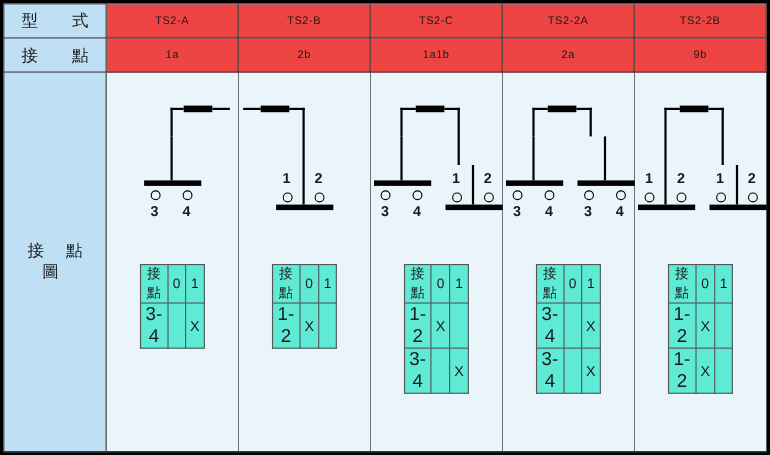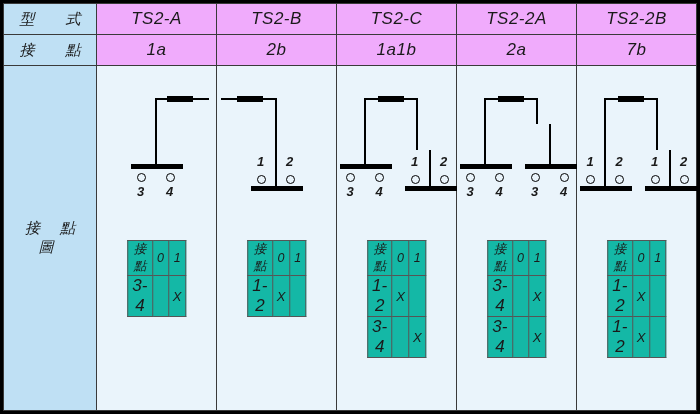--- a/index.html
+++ b/index.html
@@ -9,37 +9,36 @@
     font-family:"Liberation Sans","DejaVu Sans",sans-serif;
     color:#1a1a1a;
     overflow:hidden;
   }
   #sheet{
     position:relative;
     width:700px;height:414px;
     box-sizing:border-box;
     border:3px solid #000;
     background:#eaf4fb;
-    font-style:italic;
   }
   table.main{
     width:100%;height:100%;
     border-collapse:collapse;
     table-layout:fixed;
   }
   table.main > tbody > tr > td,
   table.main > tbody > tr > th{
     border:1px solid #3a3a3a;
     padding:0;
     text-align:center;
     vertical-align:middle;
   }
   .hdr{
-    background:#f0abfc;
-    font-size:17px;
+    background:#ef4444;
+    font-size:10px;
     letter-spacing:0.5px;
     height:30px;
   }
   .hdr-cjk{letter-spacing:8px;text-indent:8px;}
   .rowlabel{
     background:#bfe0f4;
     font-size:15px;
     letter-spacing:8px;
     text-indent:8px;
     width:92px;
@@ -128,21 +127,21 @@
     position:absolute;width:2px;background:#000;
   }
   
   .tt-holder{
     position:absolute;
     left:50%;transform:translateX(-50%);
     top:174px;
   }
   table.tt{
     border-collapse:collapse;
-    background:#14b8a6;
+    background:#5eead4;
     font-size:12.5px;
   }
   table.tt td{
     border:1px solid #555;
     height:25px;
     text-align:center;
     vertical-align:middle;
     padding:0;
   }
   table.tt td.c0{width:40px;font-size:17px;}
@@ -163,21 +162,21 @@
         <td class="hdr">TS2-C</td>
         <td class="hdr">TS2-2A</td>
         <td class="hdr">TS2-2B</td>
       </tr>
       <tr>
         <td class="hdr hdr-cjk rowlabel">接　點</td>
         <td class="hdr">1a</td>
         <td class="hdr">2b</td>
         <td class="hdr">1a1b</td>
         <td class="hdr">2a</td>
-        <td class="hdr">7b</td>
+        <td class="hdr">9b</td>
       </tr>
       <tr>
         <td class="rowlabel">接 點 圖</td>
 
         <td class="diagcell">
           <div class="diagwrap">
             <div class="sym-area">
               <div class="unit u-no">
                 <div class="arm">
                   <div class="drop" style="left:27px;top:10px;height:26px;"></div>

